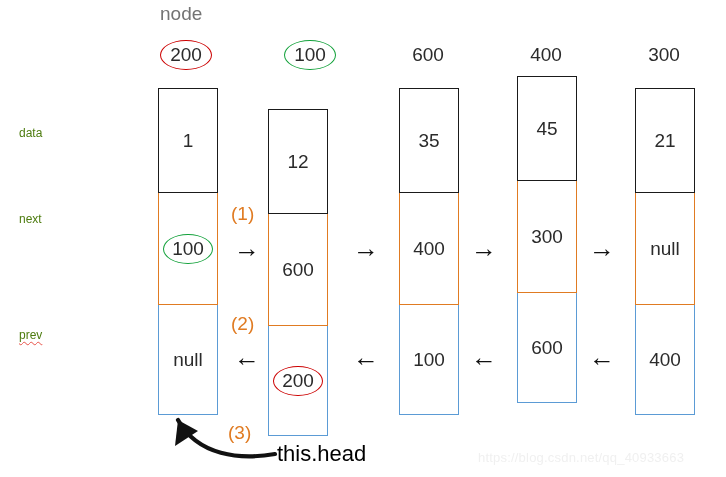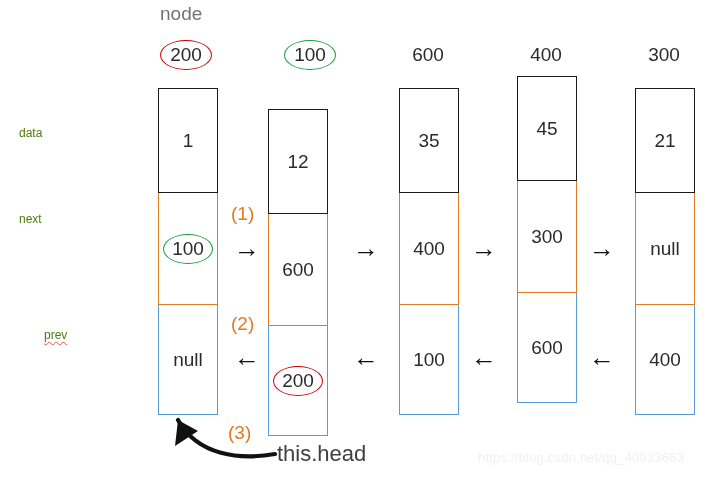--- a/index.html
+++ b/index.html
@@ -19,21 +19,20 @@
     font-size:12px;
     color:#4d7c0f;
     white-space:nowrap;
   }
   .row-label.misspelled{
     text-decoration:underline;
     text-decoration-style:wavy;
     text-decoration-color:#e8534a;
     text-decoration-thickness:1px;
     text-underline-offset:2px;
-    margin-left:25px;
   }
 
   
   .node-caption{
     position:absolute;
     font-size:19px;
     color:#737373;
     white-space:nowrap;
   }
 
@@ -95,21 +94,21 @@
     position:absolute;
     font-size:19px;
     color:#e07b22;
     white-space:nowrap;
   }
 
   
   .head-text{
     position:absolute;
     font-size:22px;
-    color:#404040;
+    color:#000000;
     white-space:nowrap;
   }
 
   
   .curve{position:absolute;left:150px;top:398px;}
 
   
   .watermark{
     position:absolute;
     font-size:13px;

